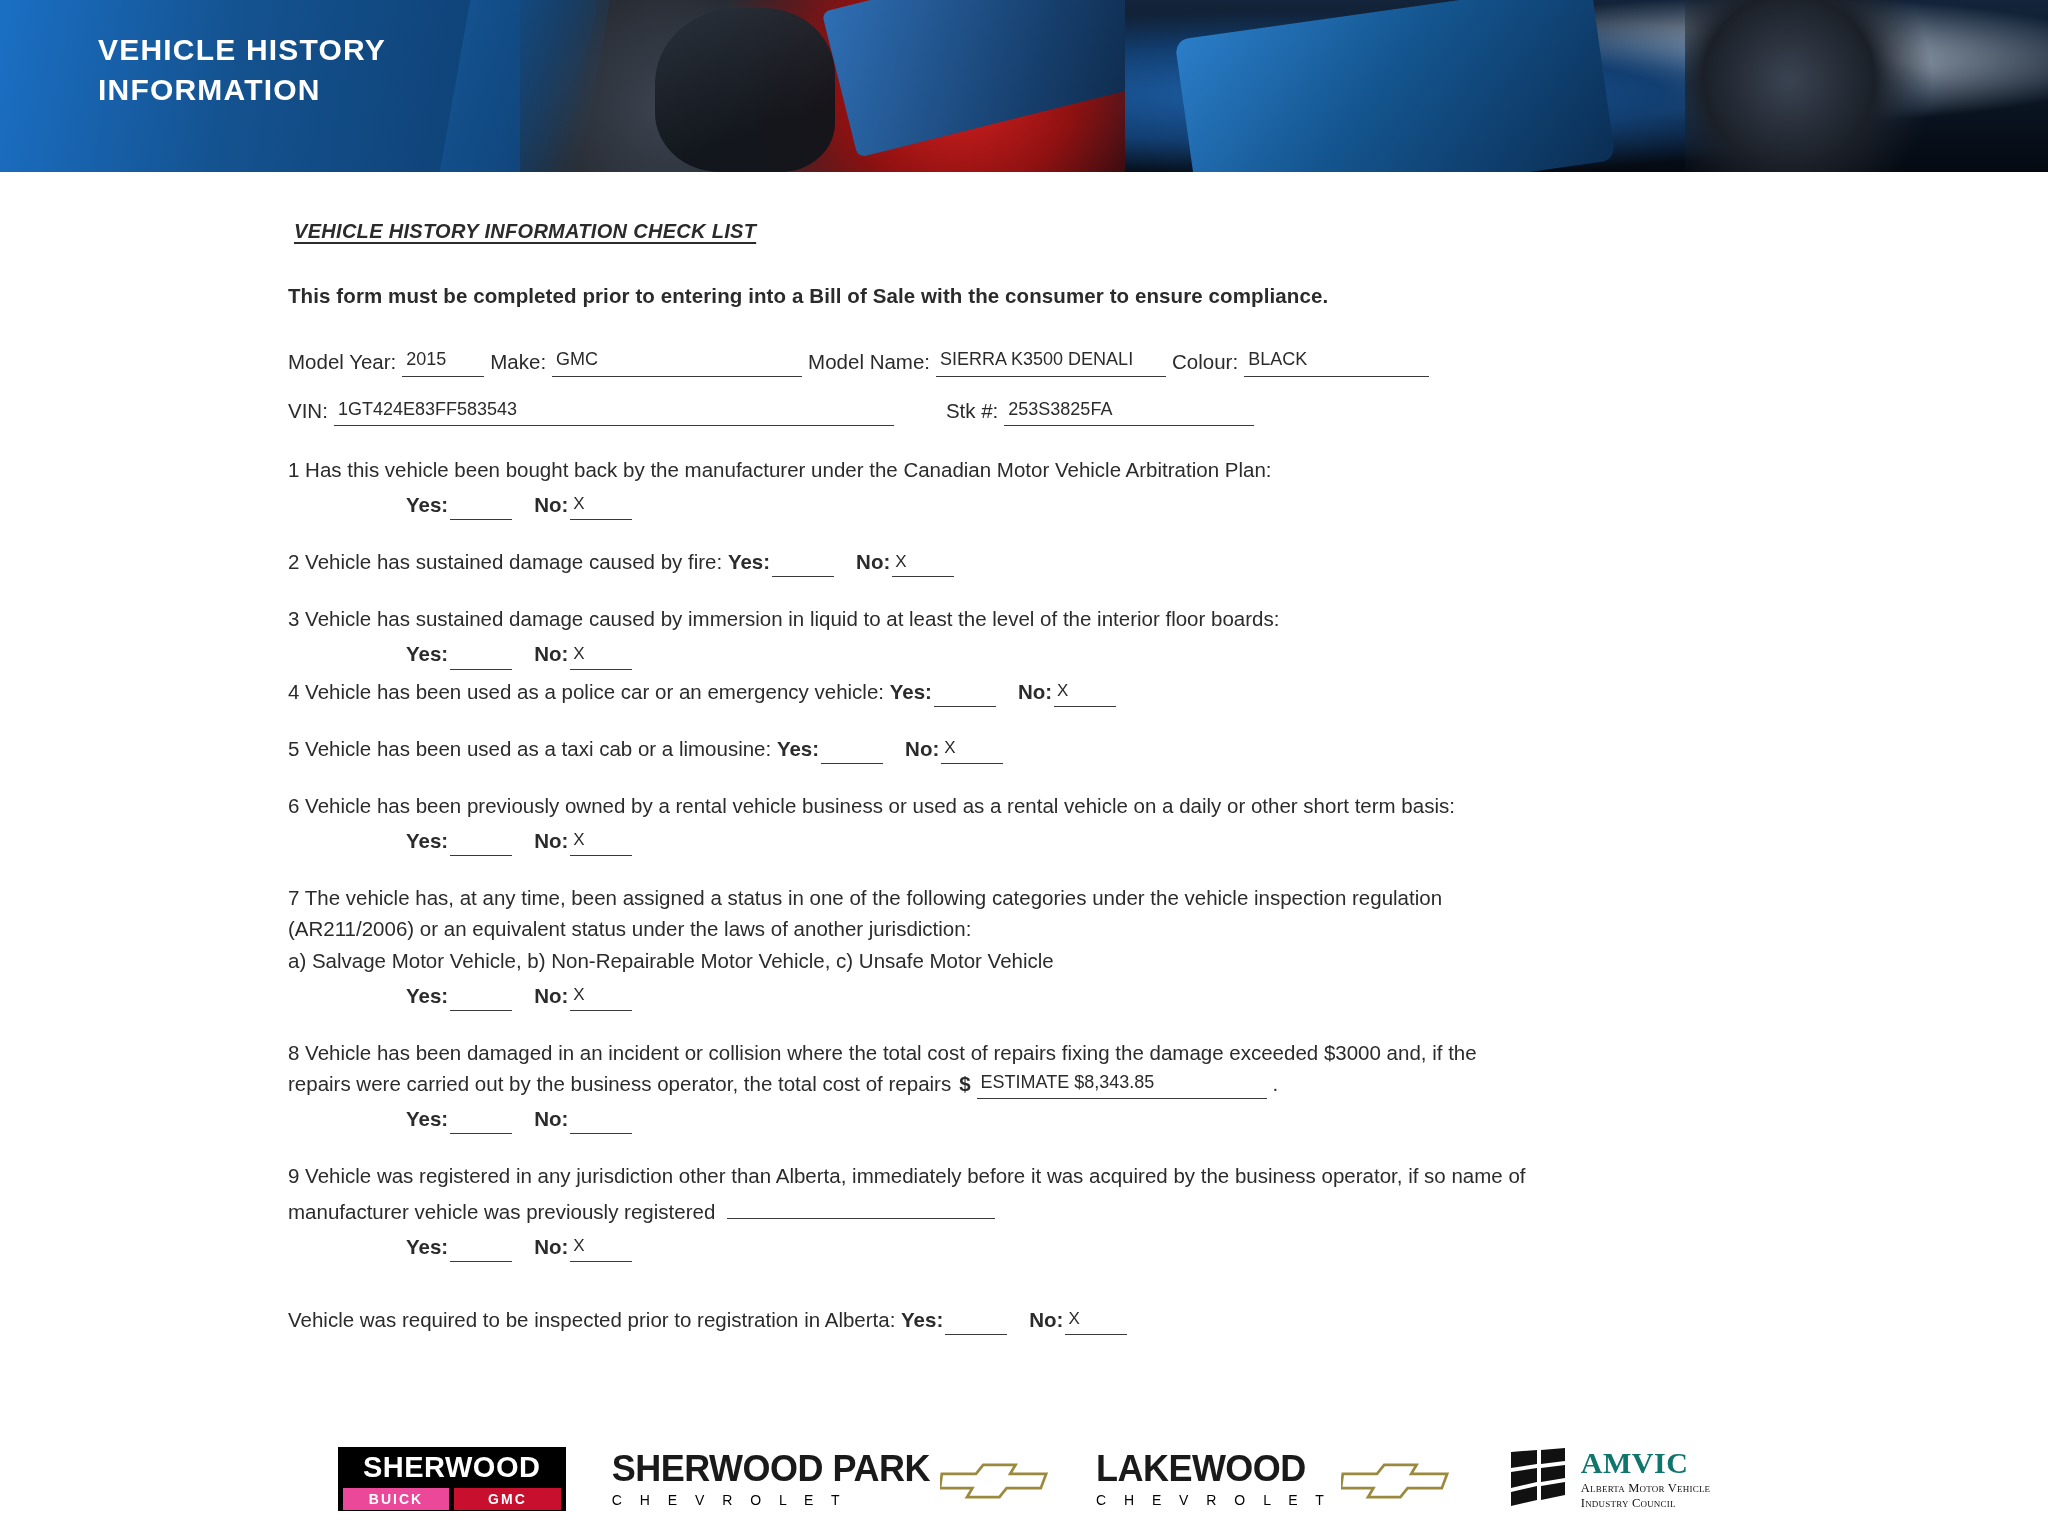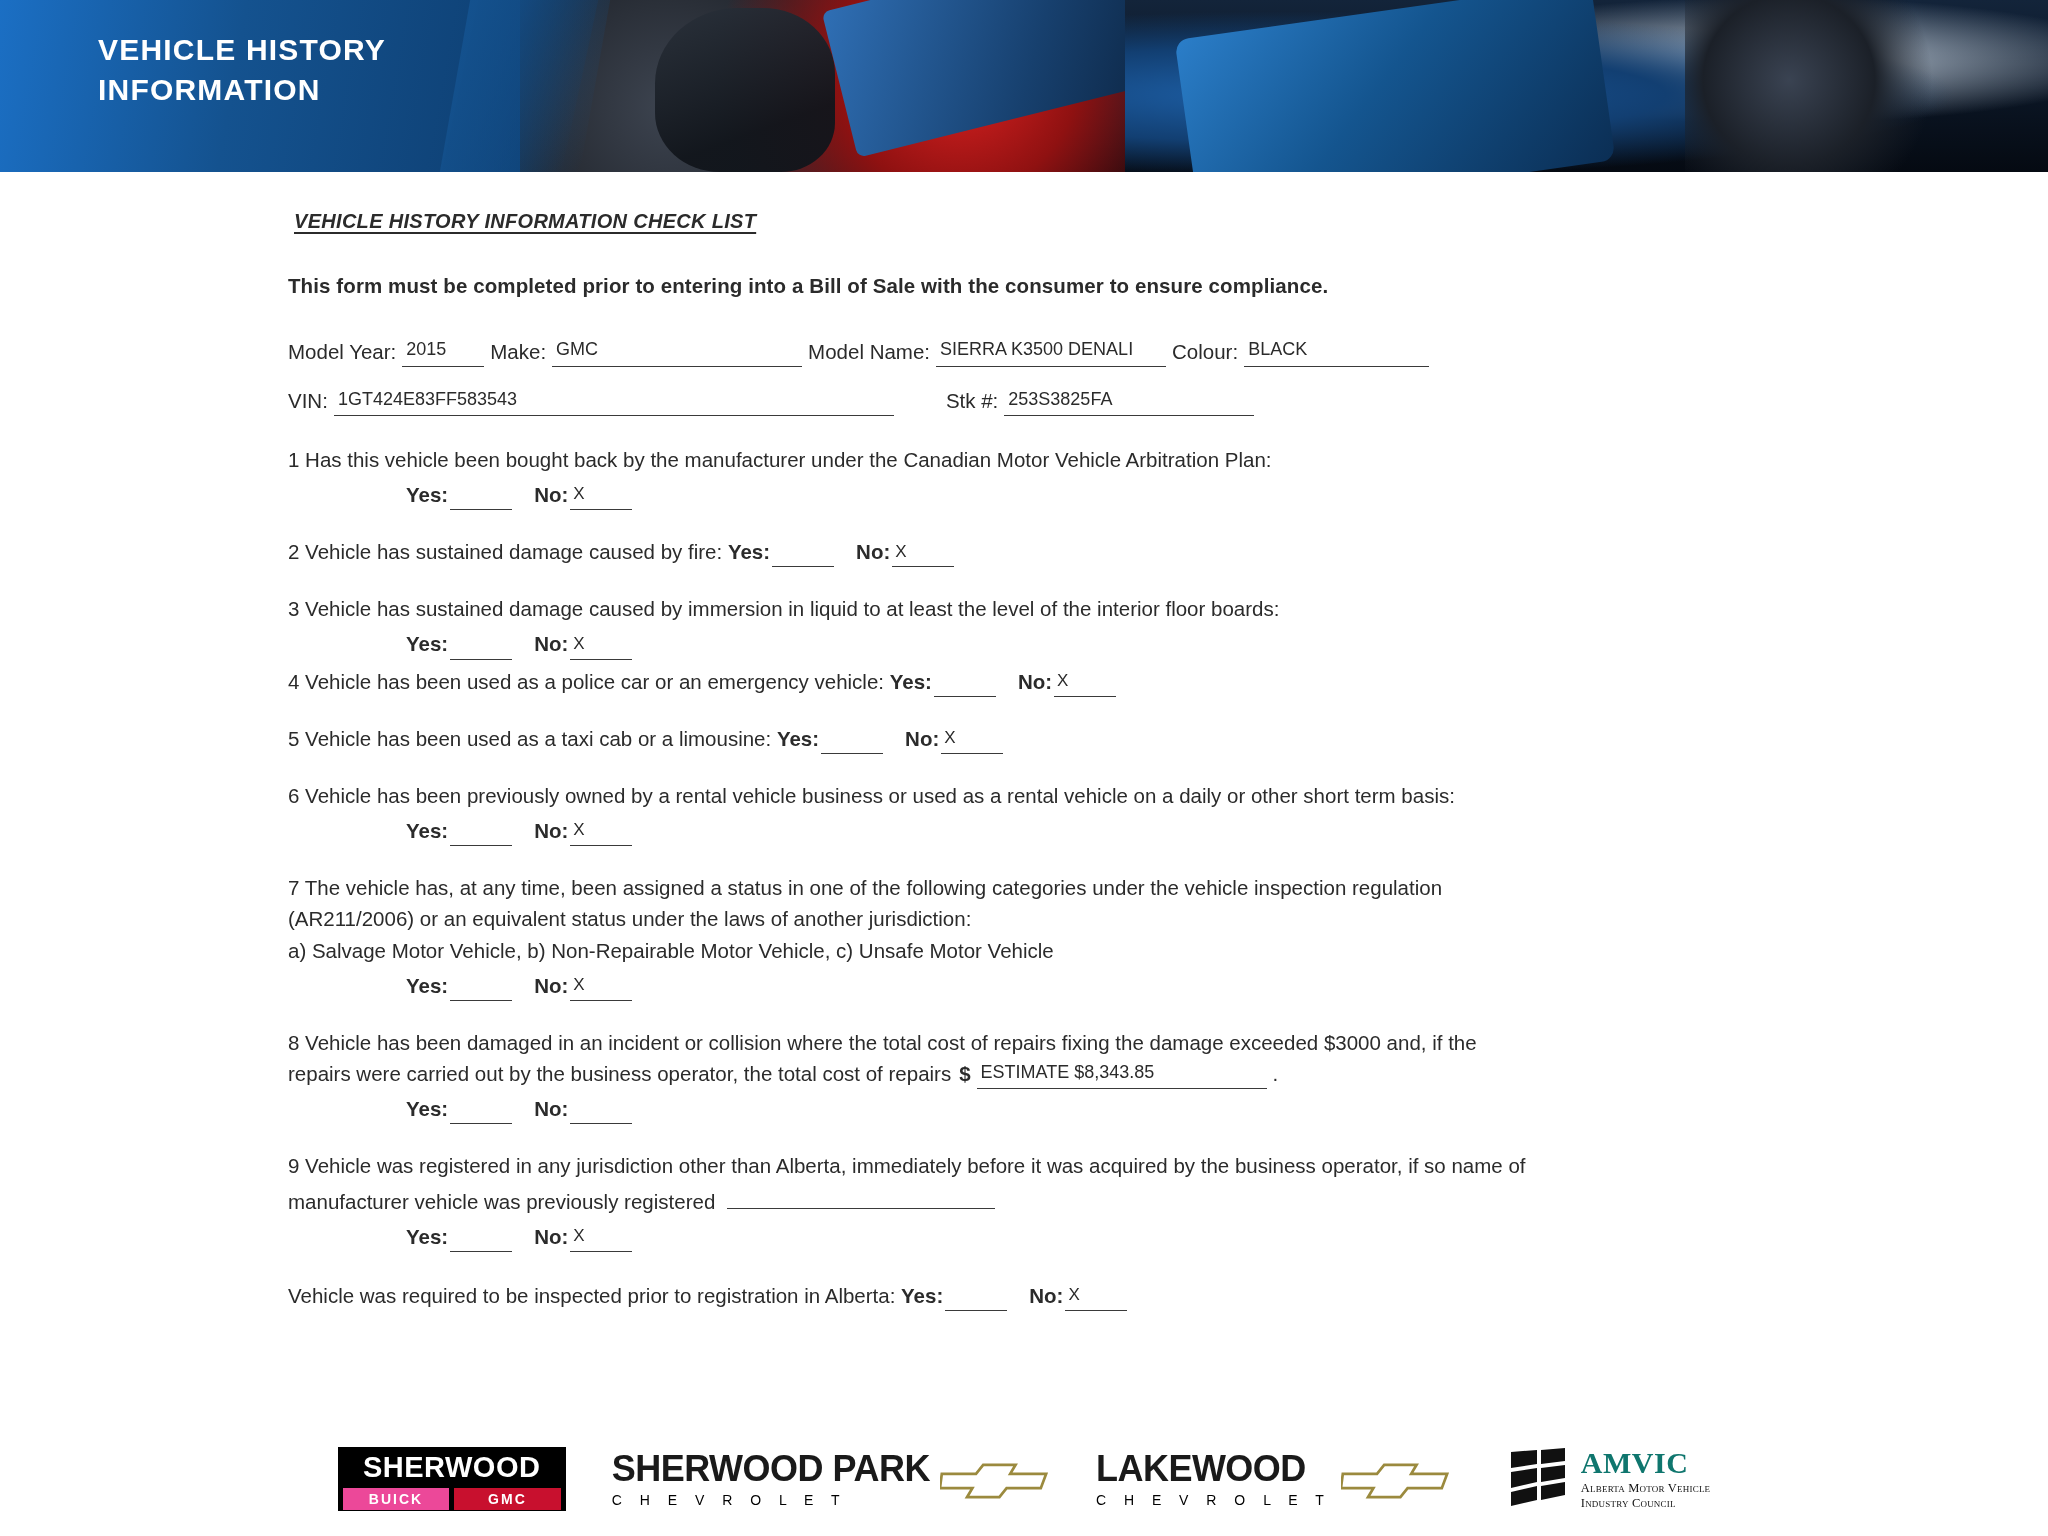--- a/index.html
+++ b/index.html
@@ -111,21 +111,21 @@
     left: 455px; top: 0;
     width: 140px; height: 172px;
     z-index: 5;
     background: linear-gradient(100deg, rgba(20,82,143,.95) 0%, rgba(20,82,143,0) 100%);
     transform: skewX(-10deg);
   }
 
   
   .doc {
     position: absolute;
-    left: 0; top: 176px;
+    left: 0; top: 186px;
     width: 2048px;
     height: 1250px;
     padding: 0;
   }
   .doc-inner {
     position: absolute;
     left: 288px;
     top: 30px;
     width: 1560px;
     font-size: 20.5px;
@@ -521,21 +521,21 @@
         <span class="blank">
             <span></span>
           </span>
         <b>No:</b>
         <span class="blank last">
             <span>X</span>
           </span>
       </div>
     </div>
 
-    <div class="q" style="margin-top:28px;">
+    <div class="q" style="margin-top:42px;">
       <p><span>Vehicle was required to be inspected prior to registration in Alberta:</span>
          <span class="yn inline">
            <b>Yes:</b>
            <span class="blank">
               <span></span>
             </span>
            <b>No:</b>
            <span class="blank last">
               <span>X</span>
             </span>

